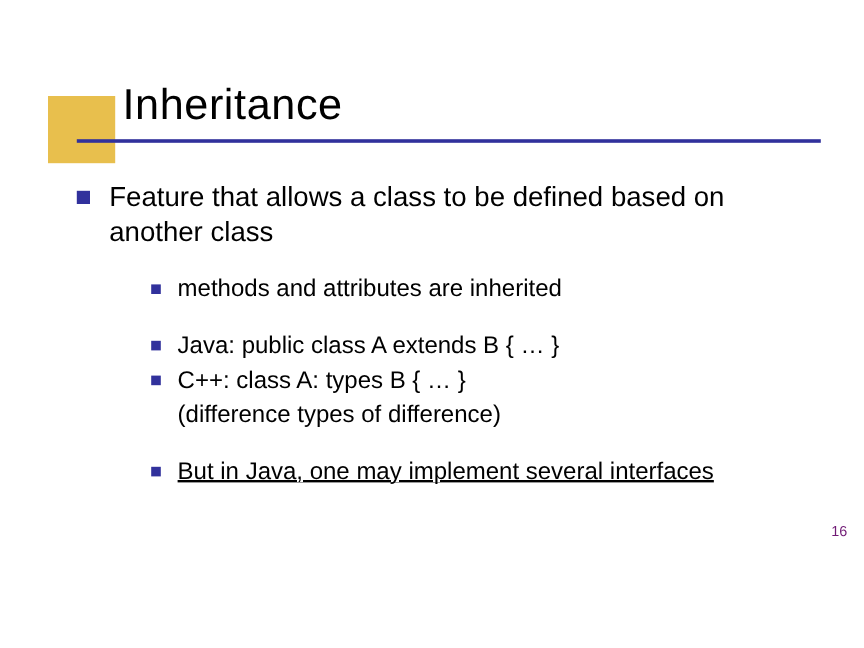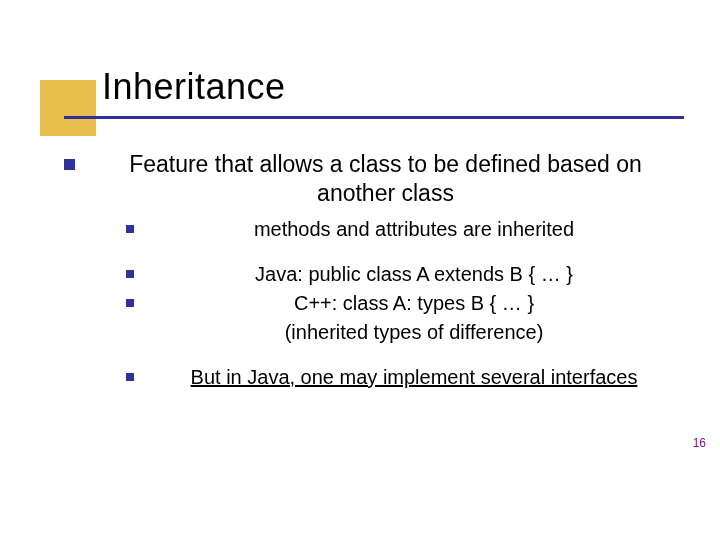--- a/index.html
+++ b/index.html
@@ -47,40 +47,39 @@
     font-size: 36px;
     font-weight: 400;
     letter-spacing: 0.5px;
     z-index: 3;
   }
   .body {
     position: absolute;
     left: 64px;
     top: 150px;
     width: 616px;
-    text-align: center;
   }
   .lvl1 {
     display: flex;
     align-items: flex-start;
     margin-bottom: 8px;
     font-size: 23px;
     line-height: 1.25;
   }
   .lvl1 .bullet {
     width: 11px;
     height: 11px;
     background: #31319c;
     flex: 0 0 auto;
     margin-top: 9px;
     margin-right: 16px;
   }
   .lvl1 .txt { flex: 1; }
   .lvl2-group {
-    margin: 4px 0 18px 62px;
+    margin: 20px 0 18px 62px;
   }
   .lvl2 {
     display: flex;
     align-items: flex-start;
     font-size: 20px;
     line-height: 1.35;
     margin-bottom: 2px;
   }
   .lvl2 .bullet {
     width: 8px;
@@ -129,21 +128,21 @@
         <span class="bullet"></span>
         <span class="txt">Java:  public class A extends B { … }</span>
       </div>
       <div class="lvl2">
         <span class="bullet"></span>
         <span class="txt">C++:  class A: types B { … }</span>
       </div>
       <div class="lvl2">
         <span style="width:8px;flex:0 0 auto;margin-right:14px;"></span>
         <span class="txt">
-          <span>(inherited </span><span class="italic">types</span><span> of difference)</span>
+          <span>(difference </span><span class="italic">types</span><span> of difference)</span>
         </span>
       </div>
     </div>
 
     <div class="lvl2-group" style="margin-bottom:0;text-decoration:underline;">
       <div class="lvl2">
         <span class="bullet"></span>
         <span class="txt">But in Java, one may implement several interfaces</span>
       </div>
     </div>

